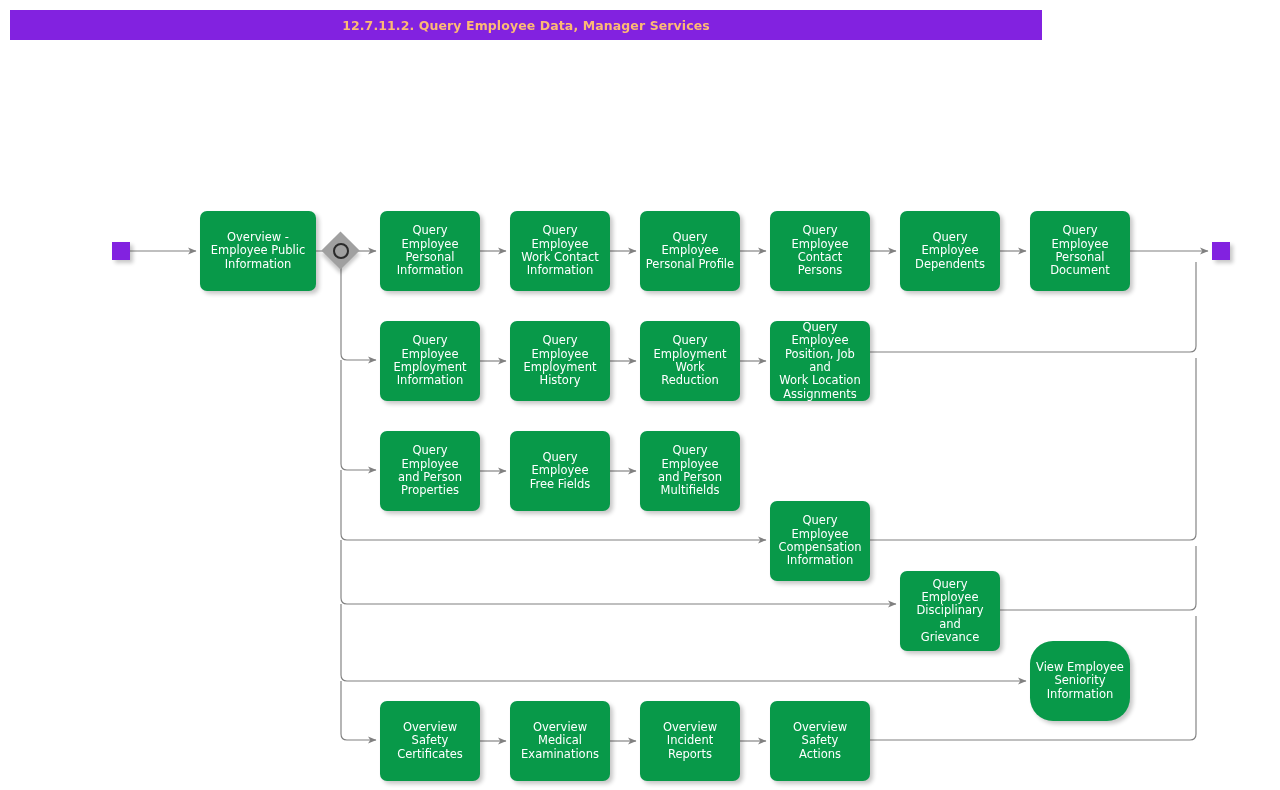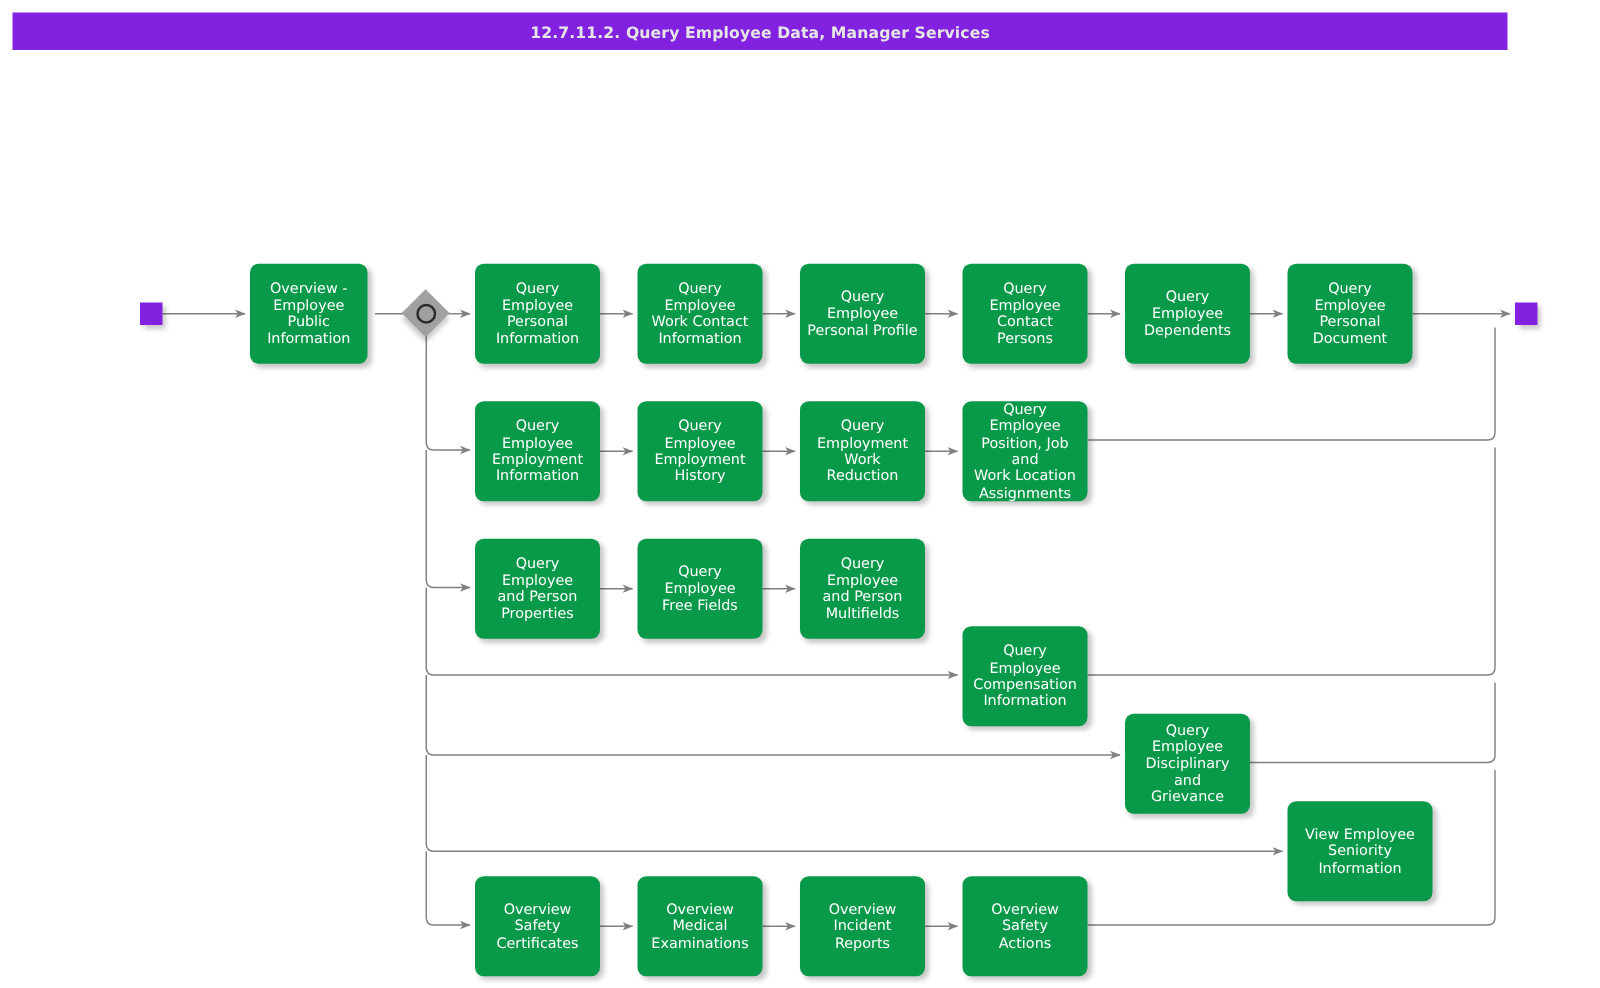--- a/index.html
+++ b/index.html
@@ -17,24 +17,24 @@
     position: relative;
     width: 1280px;
     height: 790px;
     background: #ffffff;
   }
   
   .titlebar {
     position: absolute;
     left: 10px;
     top: 10px;
-    width: 1196px;
+    width: 1032px;
     height: 30px;
     background: #8222e0;
-    color: #e5e5e5;
+    color: #fdba74;
     font-size: 12.5px;
     font-weight: bold;
     display: flex;
     align-items: center;
     justify-content: center;
     letter-spacing: 0.1px;
   }
   
   #wires {
     position: absolute;
@@ -143,21 +143,21 @@
         <path d="M341,604 L341,675 Q341,681 347,681 L1026,681" marker-end="url(#arw)"></path>
         <path d="M341,681 L341,734 Q341,740 347,740 L376,740" marker-end="url(#arw)"></path>
         <path d="M480,741 L506,741" marker-end="url(#arw)"></path>
         <path d="M610,741 L636,741" marker-end="url(#arw)"></path>
         <path d="M740,741 L766,741" marker-end="url(#arw)"></path>
         <path d="M870,740 L1190,740 Q1196,740 1196,734 L1196,616"></path>
       </g>
   </svg>
 
   <div id="nodes-layer">
-      <div class="node" style="left: 200px; top: 211px; width: 94px; height: 80px;"><span>Overview -
+      <div class="node" style="left: 200px; top: 211px; width: 116px; height: 80px;"><span>Overview -
 Employee Public
 Information</span></div>
       <div class="node" style="left: 380px; top: 211px; width: 100px; height: 80px;"><span>Query Employee
 Personal
 Information</span></div>
       <div class="node" style="left: 510px; top: 211px; width: 100px; height: 80px;"><span>Query Employee
 Work Contact
 Information</span></div>
       <div class="node" style="left: 640px; top: 211px; width: 100px; height: 80px;"><span>Query Employee
 Personal Profile</span></div>
@@ -188,21 +188,21 @@
 Free Fields</span></div>
       <div class="node" style="left: 640px; top: 431px; width: 100px; height: 80px;"><span>Query Employee
 and Person
 Multifields</span></div>
       <div class="node" style="left: 770px; top: 501px; width: 100px; height: 80px;"><span>Query Employee
 Compensation
 Information</span></div>
       <div class="node" style="left: 900px; top: 571px; width: 100px; height: 80px;"><span>Query Employee
 Disciplinary and
 Grievance</span></div>
-      <div class="node" style="left: 1030px; top: 641px; width: 116px; height: 80px;"><span>View Employee
+      <div class="node" style="left: 1030px; top: 641px; width: 100px; height: 80px; border-radius: 23px;"><span>View Employee
 Seniority
 Information</span></div>
       <div class="node" style="left: 380px; top: 701px; width: 100px; height: 80px;"><span>Overview Safety
 Certificates</span></div>
       <div class="node" style="left: 510px; top: 701px; width: 100px; height: 80px;"><span>Overview
 Medical
 Examinations</span></div>
       <div class="node" style="left: 640px; top: 701px; width: 100px; height: 80px;"><span>Overview
 Incident Reports</span></div>
       <div class="node" style="left: 770px; top: 701px; width: 100px; height: 80px;"><span>Overview Safety

